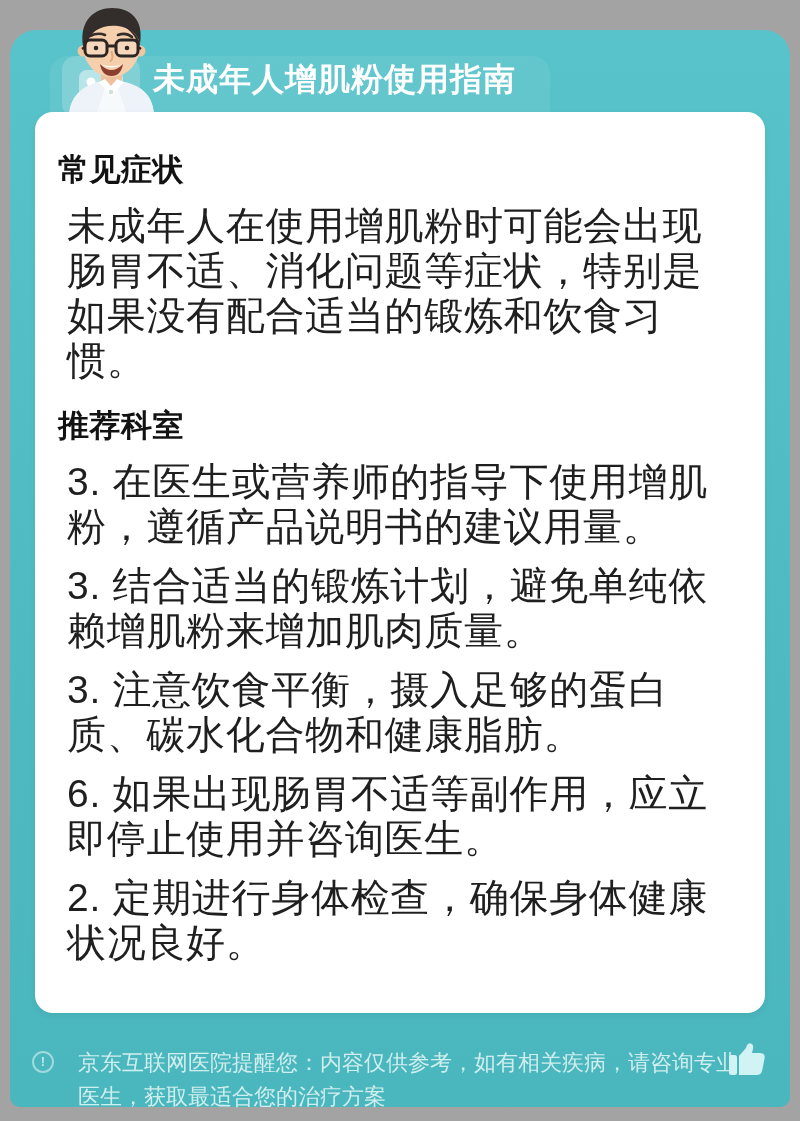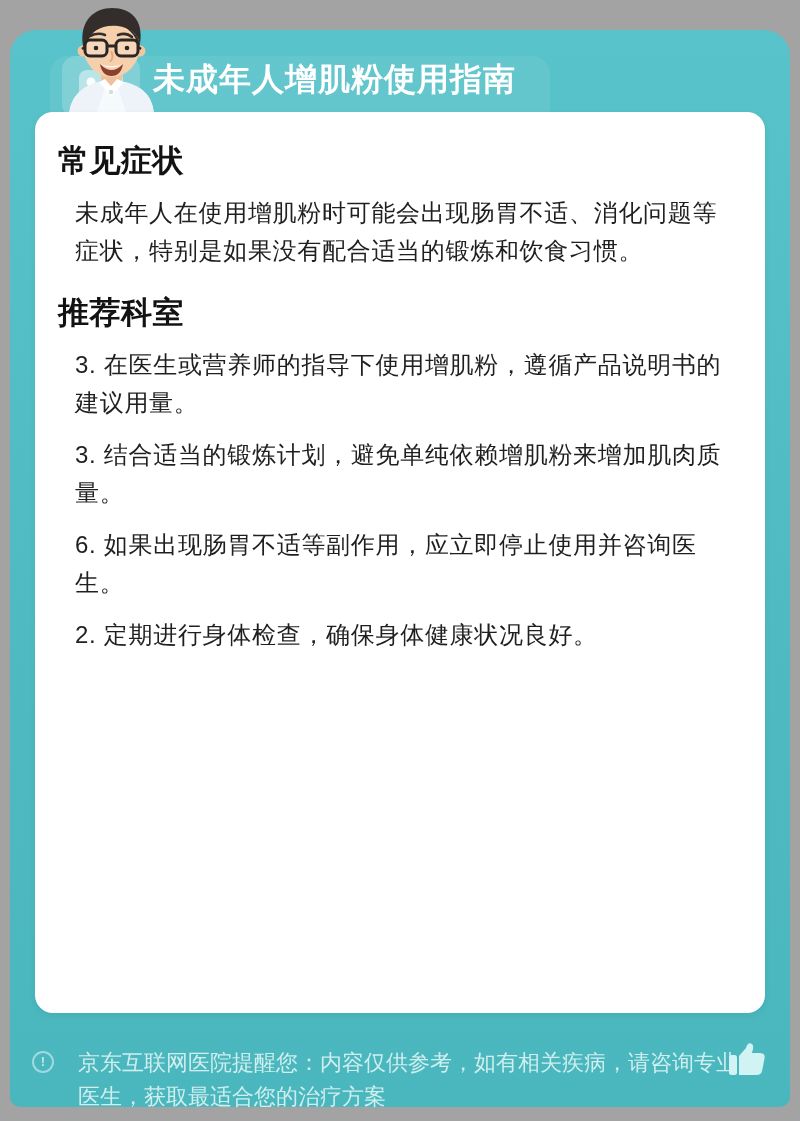--- a/index.html
+++ b/index.html
@@ -32,24 +32,24 @@
   .card {
     position:absolute; left:25px; top:82px; width:730px; height:901px;
     background:#ffffff; border-radius:18px;
     padding:26px 23px 0; box-sizing:border-box;
     box-shadow:0 2px 6px rgba(0,60,65,0.08);
   }
   .card h2 {
     font-size:31px; font-weight:700; color:#121212;
     margin:24px 0 0; line-height:38px; letter-spacing:0.5px;
   }
-  .card h2.first { margin-top:4px; }
+  .card h2.first { margin-top:13px; }
   .card p {
-    font-size:24px; color:#1f1f1f; line-height:38px;
-    margin:14px 17px 0; letter-spacing:0.7px;
+    font-size:39px; color:#1f1f1f; line-height:45px;
+    margin:14px 9px 0; letter-spacing:0.7px;
   }
   .footer-text {
     position:absolute; left:55px; top:1003px; width:668px; margin:13px;
     font-size:22px; line-height:34px; color:#cfeeee;
   }
   .info-icon {
     position:absolute; left:22px; top:1021px; width:22px; height:22px;
     border:2px solid rgba(228,248,248,0.55); border-radius:50%;
     box-sizing:border-box; color:rgba(228,248,248,0.75);
     font-size:13px; font-weight:bold; line-height:18px; text-align:center;
@@ -115,20 +115,21 @@
     <h1 class="title">未成年人增肌粉使用指南</h1>
 
     <div class="card">
       <h2 class="first">常见症状</h2>
       <p>未成年人在使用增肌粉时可能会出现肠胃不适、消化问题等症状，特别是如果没有配合适当的锻炼和饮食习惯。</p>
 
       <h2>推荐科室</h2>
 
       <p>3. 在医生或营养师的指导下使用增肌粉，遵循产品说明书的建议用量。</p>
       <p>3. 结合适当的锻炼计划，避免单纯依赖增肌粉来增加肌肉质量。</p>
+      <p>3. 注意饮食平衡，摄入足够的蛋白质、碳水化合物和健康脂肪。</p>
       <p>6. 如果出现肠胃不适等副作用，应立即停止使用并咨询医生。</p>
       <p>2. 定期进行身体检查，确保身体健康状况良好。</p>
     </div>
 
     <span class="info-icon">!</span>
 
     <p class="footer-text">京东互联网医院提醒您：内容仅供参考，如有相关疾病，请咨询专业医生，获取最适合您的治疗方案</p>
 
     <div class="thumb-icon">
       <svg width="42" height="34" viewBox="0 0 42 34">

